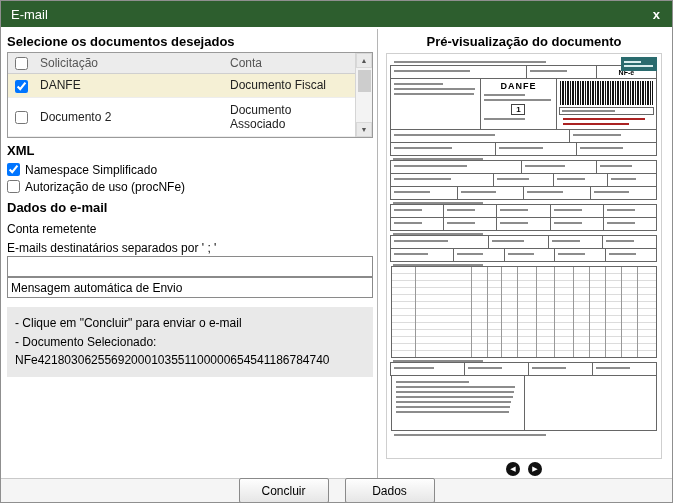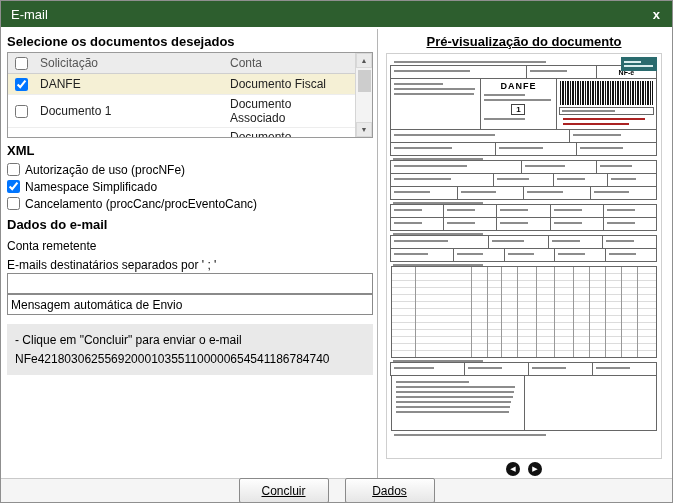--- a/index.html
+++ b/index.html
@@ -7,21 +7,21 @@
   body{font-family:"Liberation Sans",sans-serif;font-size:12px;color:#000;background:#fff;position:relative;}
   .dialog{position:absolute;inset:0;border:1px solid #8f8f8f;background:#fff;display:flex;flex-direction:column;overflow:hidden;}
   .titlebar{height:26px;background:var(--title_green,#2d5e2e);color:#fff;display:flex;align-items:center;padding:0 10px;font-size:13px;flex:0 0 auto;}
   .titlebar .title{flex:1;}
   .close{cursor:pointer;font-weight:bold;font-size:13px;padding:0 2px;}
   .content{flex:1;display:flex;padding:2px 6px 0;overflow:hidden;}
   .left{width:366px;display:flex;flex-direction:column;overflow:hidden;}
   .divider{width:1px;background:#b5b5b5;margin:0 4px;}
   .right{flex:1;display:flex;flex-direction:column;overflow:hidden;}
   h3{font-size:13px;margin:5px 0 3px;}
-  .right h3{text-align:center;text-decoration:underline;}
+  .right h3{text-align:center;}
   
   .doc-table{display:flex;border:1px solid #9a9a9a;height:86px;overflow:hidden;flex:0 0 auto;}
   .doc-table table{flex:1;border-collapse:collapse;font-size:12px;table-layout:fixed;}
   thead th{background:#ececec;color:#555;font-weight:normal;text-align:left;padding:2px 6px;border-bottom:1px solid #cfcfcf;height:20px;}
   tbody td{padding:2px 6px;height:21px;border-bottom:1px solid #ededed;color:#222;}
   tr.sel td{background:var(--row_highlight,#f5f0d5);}
   th.c-chk,td.c-chk{width:26px;text-align:center;padding:2px;}
   th.c-sol{width:190px;}
   input[type=checkbox]{width:13px;height:13px;vertical-align:middle;}
   
@@ -33,21 +33,21 @@
   .chk{display:flex;align-items:center;gap:5px;margin:1.5px 0;font-size:12px;cursor:default;}
   
   .lbl{font-size:12px;margin:4px 0 1px;}
   select,input[type=text]{width:100%;height:21px;border:1px solid #8a8a8a;font-size:12px;font-family:inherit;padding:0 3px;background:#fff;}
   .ta-wrap{position:relative;border:1px solid #8a8a8a;height:60px;flex:0 0 auto;}
   .ta-wrap textarea{width:calc(100% - 17px);height:100%;border:none;resize:none;font-family:"DejaVu Sans Mono",monospace;font-size:11px;padding:2px 3px;outline:none;}
   .ta-wrap .vscroll{position:absolute;right:0;top:0;bottom:0;}
   .info{margin-top:9px;background:var(--info_bg,#e9e9e9);padding:7px 8px;font-size:12px;line-height:1.55;flex:0 0 auto;}
   
   .footer{height:24px;border-top:1px solid #c9c9c9;background:#f5f5f5;display:flex;align-items:center;justify-content:center;gap:16px;flex:0 0 auto;}
-  .footer button{width:90px;height:25px;font-size:12px;font-family:inherit;background:linear-gradient(#fefefe,#e6e6e6);border:1px solid #8a8a8a;border-radius:2px;cursor:pointer;text-decoration:underline;}
+  .footer button{width:90px;height:25px;font-size:12px;font-family:inherit;background:linear-gradient(#fefefe,#e6e6e6);border:1px solid #8a8a8a;border-radius:2px;cursor:pointer;}
   
   .nav{display:flex;justify-content:center;gap:8px;padding:3px 0 2px;}
   .navbtn{width:14px;height:14px;border-radius:50%;background:#111;color:#fff;font-size:7px;display:flex;align-items:center;justify-content:center;cursor:pointer;}
   
   .invoice{position:relative;flex:1;margin:1px 4px 0;border:1px solid #cfcfcf;background:#fff;padding:4px 4px;overflow:hidden;}
   .sk{height:2px;background:#8c8c8c;margin:3px 1px;}
   .i-line{padding:0 2px;margin:1px 0;}
   .i-sec{padding:0 1px;margin:2px 0 1px;}
   .i-sec .sk{margin:1px 1px;width:34% !important;}
   .i-row{display:flex;}
@@ -95,64 +95,56 @@
             </tr>
           </thead>
           <tbody>
             <tr class="sel">
               <td class="c-chk"><input type="checkbox" checked="" style=""></td>
               <td>DANFE</td>
               <td>Documento Fiscal</td>
             </tr>
             <tr>
               <td class="c-chk"><input type="checkbox" style=""></td>
-              <td>Documento 1</td>
-              <td>Documento Associado</td>
-            </tr>
-            <tr>
-              <td class="c-chk"><input type="checkbox" style=""></td>
               <td>Documento 2</td>
               <td>Documento Associado</td>
             </tr>
           </tbody>
         </table>
         <div class="vscroll">
           <div class="arr">▲</div>
           <div class="thumb"></div>
           <div class="sp"></div>
           <div class="arr">▼</div>
         </div>
       </div>
 
       <h3>XML</h3>
       <label class="chk">
-        <input type="checkbox" style="">
-        <span>Autorização de uso (procNFe)</span>
-      </label>
-      <label class="chk">
         <input type="checkbox" checked="" style="">
         <span>Namespace Simplificado</span>
       </label>
       <label class="chk">
         <input type="checkbox" style="">
-        <span>Cancelamento (procCanc/procEventoCanc)</span>
+        <span>Autorização de uso (procNFe)</span>
       </label>
 
       <h3>Dados do e-mail</h3>
 
       <div class="lbl">Conta remetente</div>
 
       <div class="lbl">E-mails destinatários separados por ' ; '</div>
       <input type="text" value="" style="">
 
       <input type="text" value="Mensagem automática de Envio" style="">
 
 
       <div class="info">
         <div>- Clique em "Concluir" para enviar o e-mail</div>
+        <div>- Documento Selecionado:</div>
         <div>NFe42180306255692000103551100000654541186784740</div>
       </div>
     </div>
 
     <div class="divider"></div>
 
     <div class="right">
       <h3>Pré-visualização do documento</h3>
 
       <div class="invoice">

